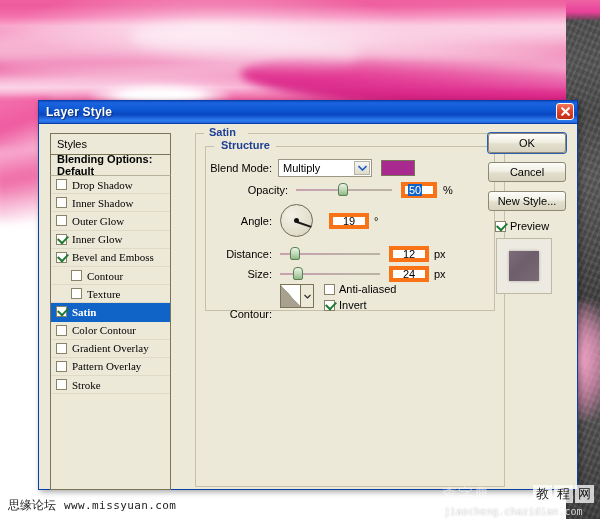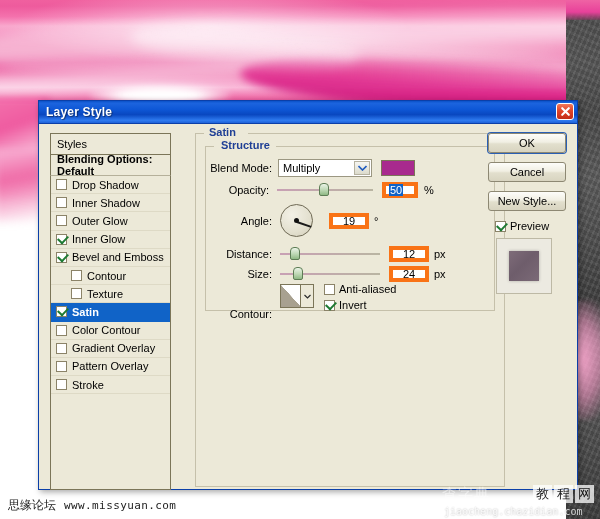--- a/index.html
+++ b/index.html
@@ -198,20 +198,21 @@
     border-bottom: none;
     font-weight: bold;
   }
   .styles-list {
     border: 1px solid #7b7558;
     border-top: 1px solid #b5b09a;
     background: #ece9d8;
     height: 315px;
     box-sizing: border-box;
     overflow: hidden;
+    font-family: Liberation Serif, serif;
   }
   .style-row {
     height: 18.2px;
     display: flex;
     align-items: center;
     padding-left: 5px;
     font-size: 11px;
     color: #000;
     box-sizing: border-box;
     border-bottom: 1px solid #dedac6;
@@ -659,21 +660,21 @@
                 <span>Multiply</span>
                 <span class="combo-arrow">
                   <svg width="9" height="6" viewBox="0 0 9 6" aria-hidden="true">
                     <path d="M0.5 1 L4.5 5 L8.5 1" fill="none" stroke="#1f5bbf" stroke-width="1.6"></path>
                   </svg>
                 </span>
               </div>
               <span class="swatch" style="background:#a82a8e;"></span>
             </div>
 
-            <div class="row" style="left:1px; top:36px;justify-content:center;">
+            <div class="row" style="left:20px; top:36px;justify-content:center;">
               <span class="flabel">Opacity:</span>
               <div class="slider" style="margin-left:8px;">
                 <span class="track"></span>
                 <span class="thumb" style="left:44%;"></span>
               </div>
               <div class="numbox sel" style="margin-left:9px;">
                 <span class="selnum">50</span>
               </div>
               <span class="unit">%</span>
             </div>

